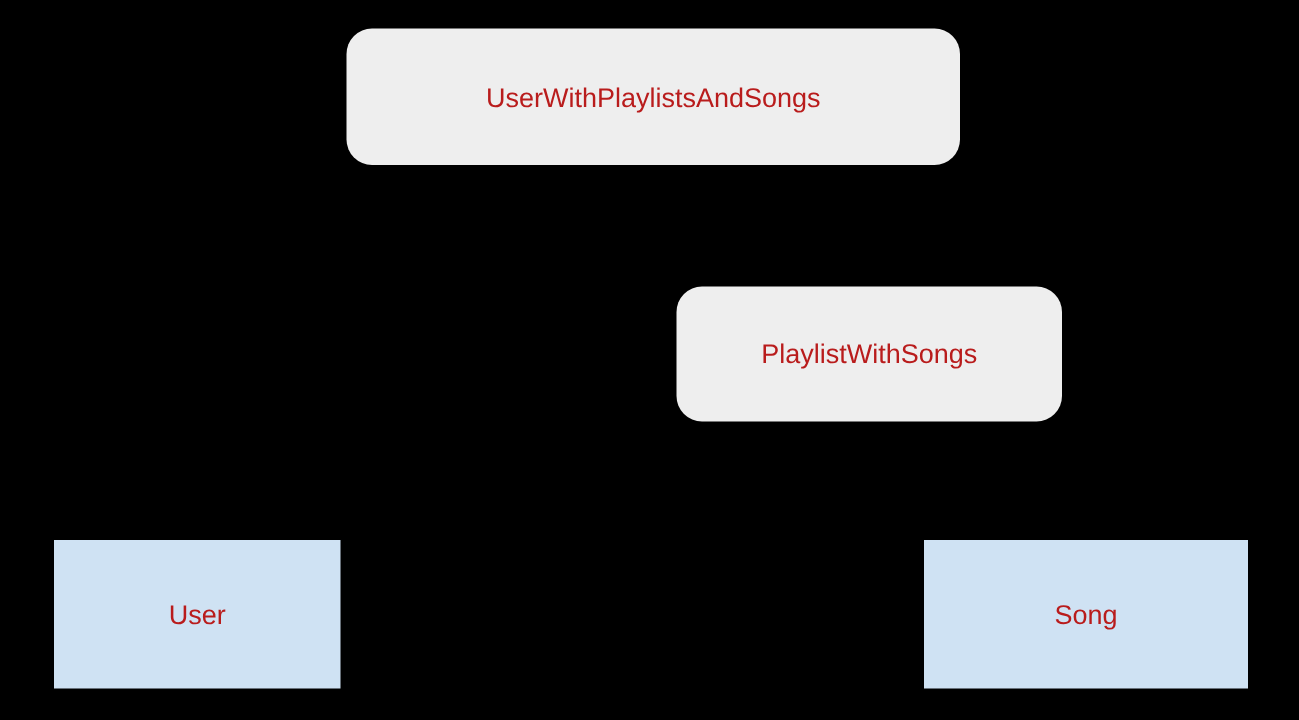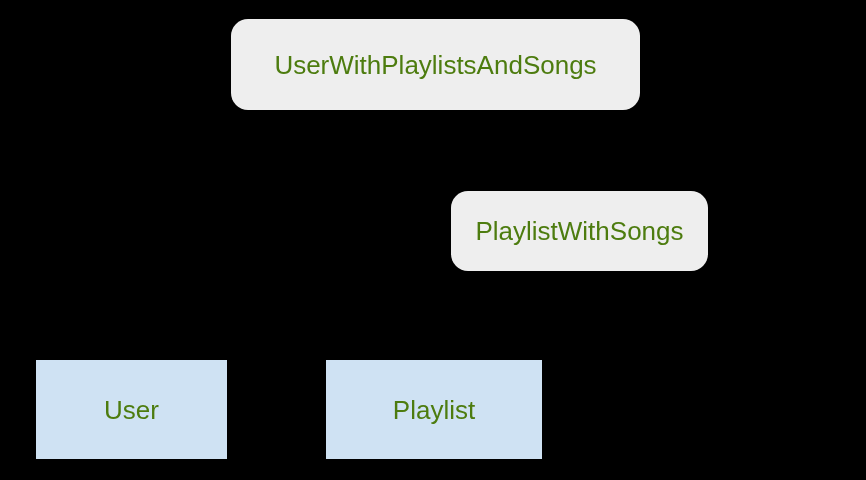--- a/index.html
+++ b/index.html
@@ -20,38 +20,38 @@
     background: #000000;
   }
   .node {
     position: absolute;
     display: flex;
     align-items: center;
     justify-content: center;
     box-sizing: border-box;
   }
   .node .label {
-    font-size: 26px;
-    color: #4d7c0f;
+    font-size: 18px;
+    color: #b91c1c;
     white-space: nowrap;
     line-height: 1;
   }
   .node-gray {
     background: #eeeeee;
     border-radius: 17px;
   }
   .node-blue {
     background: #cfe2f3;
     border-radius: 0;
   }
   .pos-user-with-playlists-and-songs {
     left: 231px; top: 19px; width: 409px; height: 91px;
   }
   .pos-playlist-with-songs {
-    left: 451px; top: 191px; width: 257px; height: 80px;
+    left: 451px; top: 191px; width: 257px; height: 90px;
   }
   .pos-user {
     left: 36px; top: 360px; width: 191px; height: 99px;
   }
   .pos-playlist {
     left: 326px; top: 360px; width: 216px; height: 99px;
   }
   .pos-song {
     left: 616px; top: 360px; width: 216px; height: 99px;
   }
@@ -66,18 +66,18 @@
   </div>
 
   <div class="node node-gray pos-playlist-with-songs">
     <span class="label">PlaylistWithSongs</span>
   </div>
 
   <div class="node node-blue pos-user">
     <span class="label">User</span>
   </div>
 
-  <div class="node node-blue pos-playlist">
-    <span class="label">Playlist</span>
+
+  <div class="node node-blue pos-song">
+    <span class="label">Song</span>
   </div>
-
 
 </div>
 
 </body></html>

